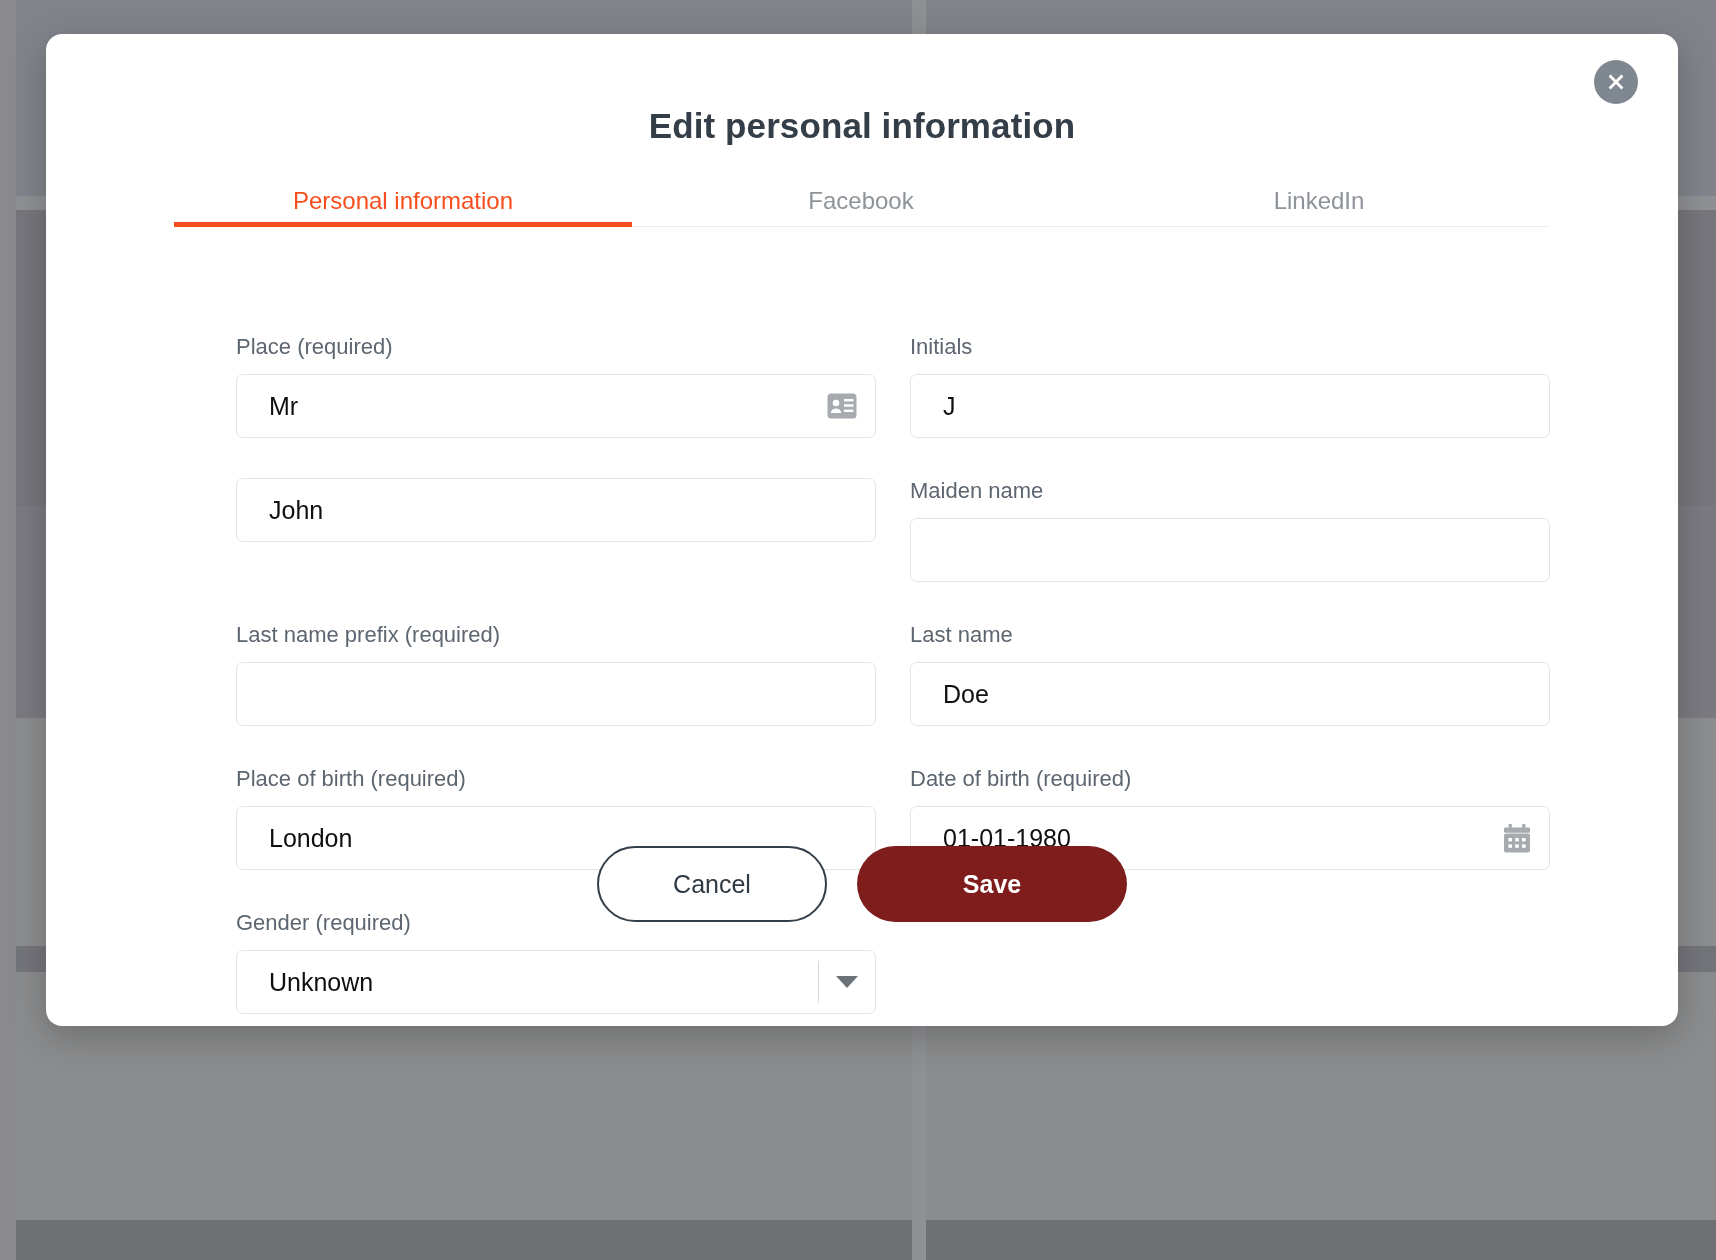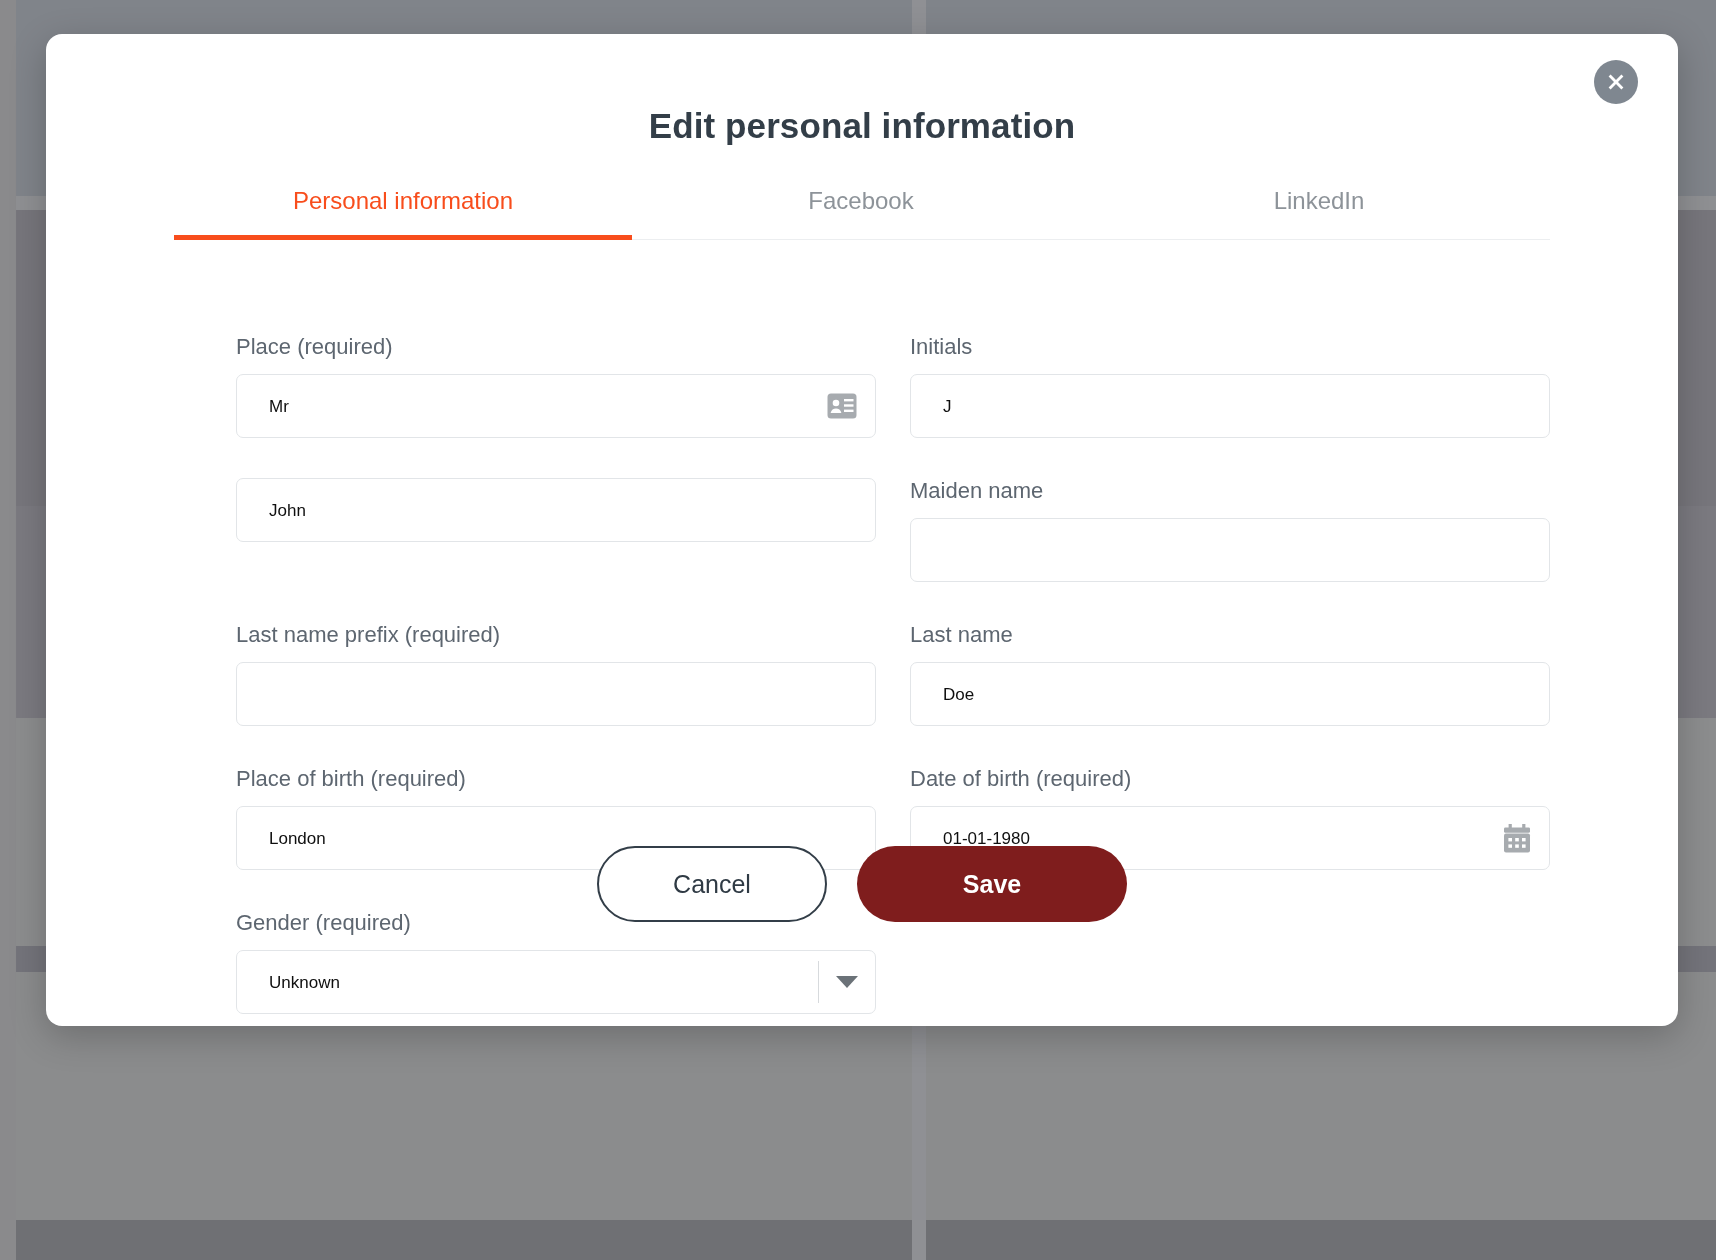--- a/index.html
+++ b/index.html
@@ -73,21 +73,21 @@
     width: 1376px;
     display: flex;
     border-bottom: 1px solid #eceef0;
   }
   .tab {
     flex: 0 0 auto;
     width: 458px;
     text-align: center;
     font-size: 24px;
     color: #8d9399;
-    padding-bottom: 20px;
+    padding-bottom: 7px;
     cursor: pointer;
     border-bottom: 5px solid transparent;
     margin-bottom: -1px;
     background: none;
     border-left: none; border-right: none; border-top: none;
     font-family: inherit;
   }
   .tab.active {
     color: #f84d1c;
     border-bottom-color: #f84d1c;
@@ -117,21 +117,21 @@
     position: relative;
     height: 64px;
     border: 1px solid #e2e5e8;
     border-radius: 7px;
     background: #fff;
     display: flex;
     align-items: center;
     padding: 0 18px 0 32px;
   }
   .control .value {
-    font-size: 17px;
+    font-size: 25px;
     color: #0f0f0f;
     line-height: 1;
     flex: 1 1 auto;
     white-space: nowrap;
     overflow: hidden;
   }
   .field-icon {
     flex: 0 0 auto;
     margin-left: 12px;
     display: flex;

